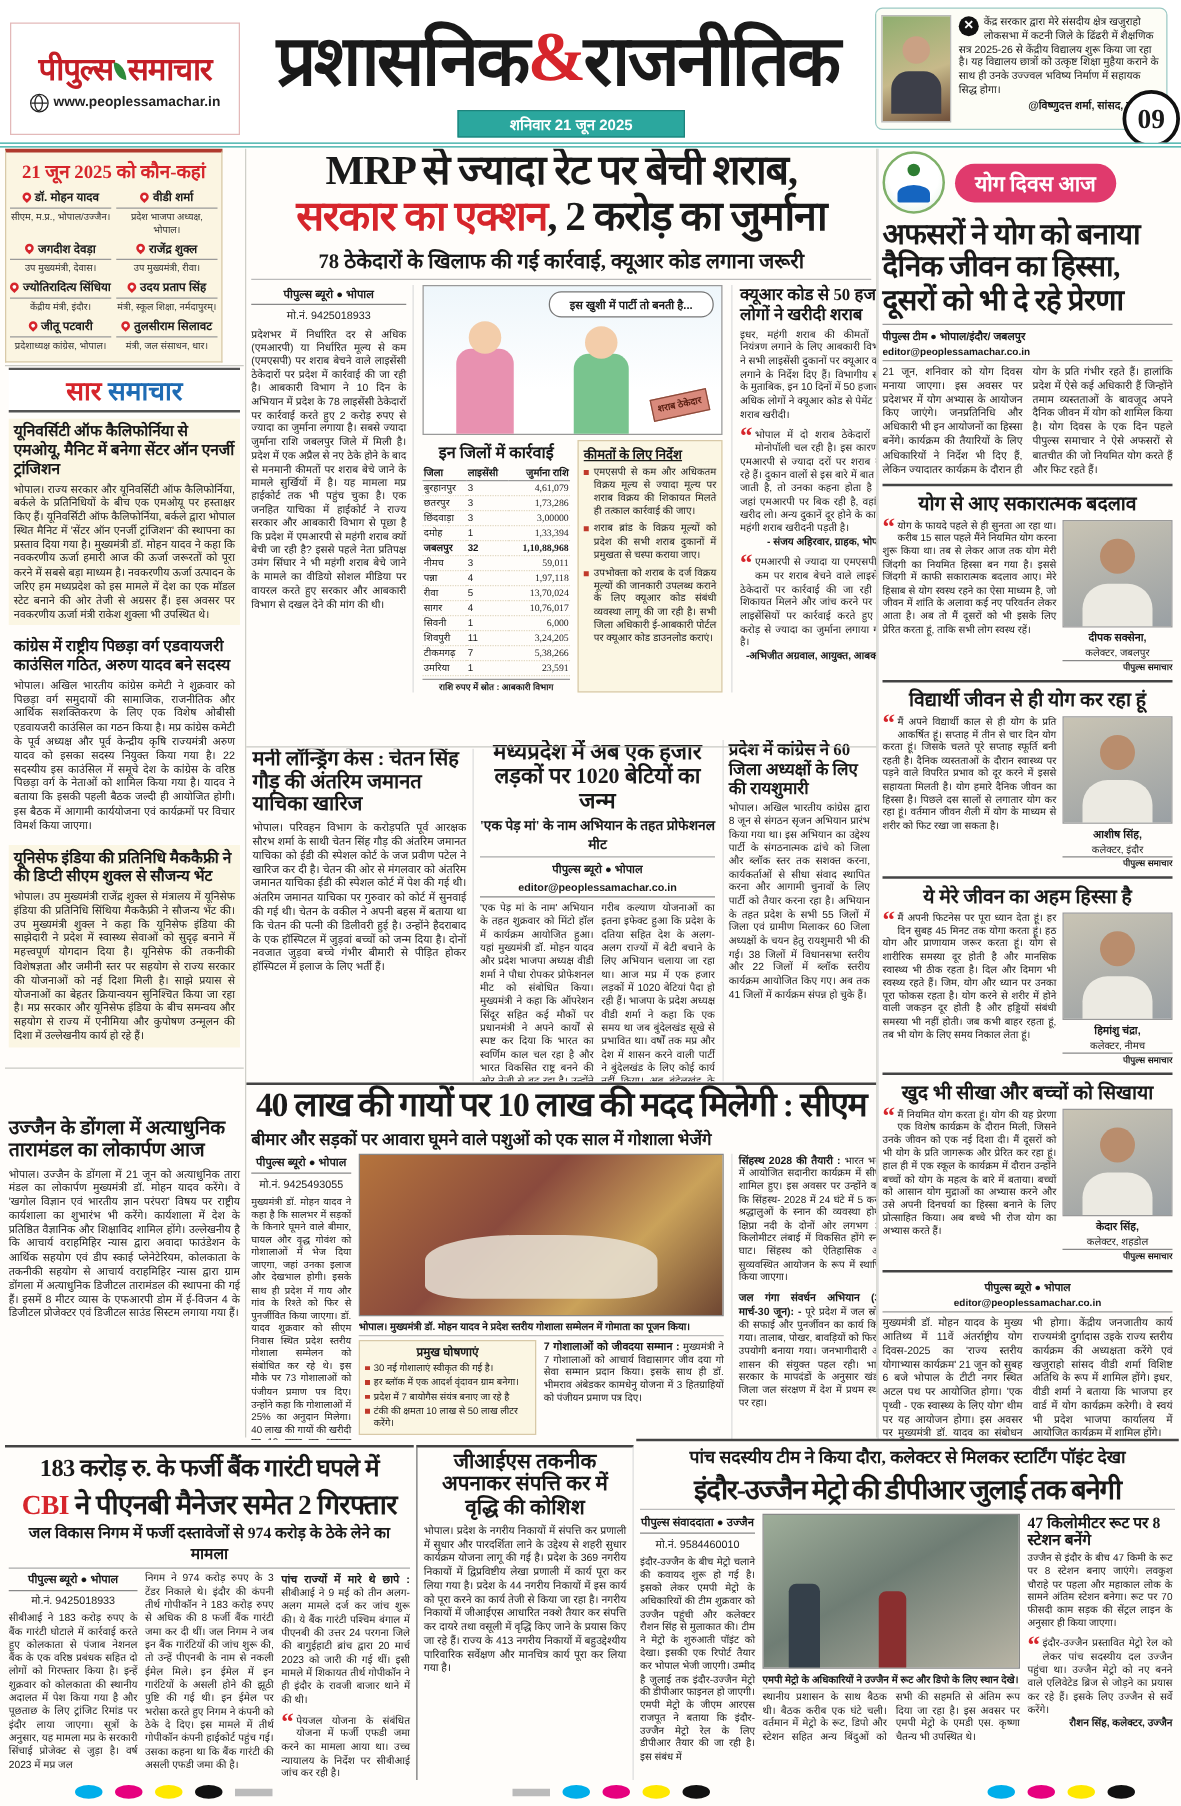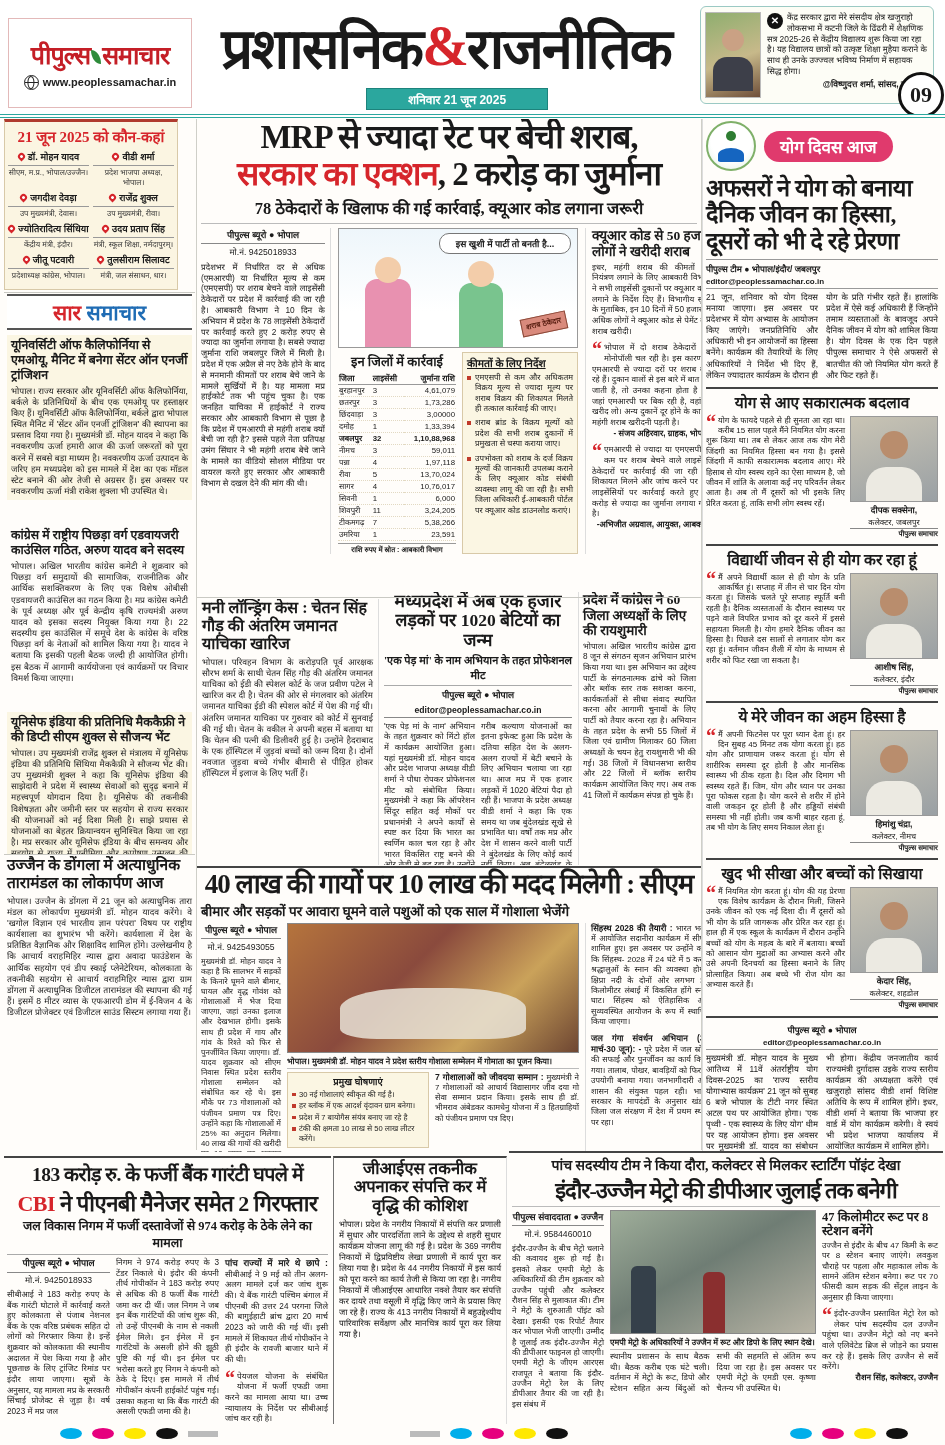--- a/index.html
+++ b/index.html
@@ -45,28 +45,28 @@
   .who-entry{text-align:center;}
   .who-name{font-weight:bold;font-size:9.4px;display:flex;align-items:center;justify-content:center;gap:3px;}
   .pin{display:inline-block;width:7px;height:7px;background:#d6252b;border-radius:50% 50% 50% 0;transform:rotate(-45deg);position:relative;flex:none;}
   .pin::after{content:"";position:absolute;left:2px;top:2px;width:3px;height:3px;border-radius:50%;background:#fff;}
   .who-role{font-size:7.6px;border-top:1px solid #999;margin-top:2px;padding-top:1px;color:#333;}
 
   
   #saar{left:4px;top:294px;width:191px;height:560px;padding:0 3px;box-sizing:border-box;}
   .saar-head{text-align:center;font-size:21px;font-weight:bold;font-family:"Liberation Serif",serif;
              border-top:2px solid #555;border-bottom:2px solid #555;padding:2px 0;margin-bottom:5px;background:#fff;}
-  .saar-item{margin-bottom:25px;padding:3px 4px;}
+  .saar-item{margin-bottom:7px;padding:3px 4px;}
   .saar-item.tint{background:#fbf6e3;}
   .brief-h{font-weight:bold;font-size:12.4px;line-height:1.2;margin-bottom:3px;font-family:"Liberation Serif",serif;}
   .body9{font-size:8.6px;line-height:1.3;}
 
   
   #tara{left:4px;top:856px;width:191px;height:296px;padding:0 3px;box-sizing:border-box;}
-  .tara-h{font-weight:bold;font-size:15.5px;line-height:1.15;font-family:"Liberation Serif",serif;margin-bottom:4px;}
+  .tara-h{font-weight:bold;font-size:15.5px;line-height:1.15;font-family:"Liberation Serif",serif;margin-bottom:4px;margin-top:38px;}
 
   
   #main{left:197px;top:119px;width:504px;height:478px;padding:0 4px;box-sizing:border-box;}
   .main-h1{font-weight:bold;font-size:33px;line-height:1.12;text-align:center;letter-spacing:-1px;font-family:"Liberation Serif",serif;}
   .main-sub{font-size:16.5px;font-weight:bold;text-align:center;margin-top:3px;border-bottom:1px solid #bbb;padding-bottom:4px;}
   .main-cols{display:flex;gap:7px;margin-top:4px;}
   .mcolA{width:124px;flex:none;border-right:1px solid #ddd;padding-right:5px;}
   .mcolB{width:240px;flex:none;}
   .mcolD{width:118px;flex:none;border-left:1px solid #ddd;padding-left:6px;}
   .byline{text-align:center;font-weight:bold;font-size:9px;border-bottom:1px solid #888;padding-bottom:2px;}
@@ -79,21 +79,21 @@
   .fig2{position:absolute;left:120px;bottom:-6px;width:44px;height:70px;background:#79c48e;border-radius:12px 12px 4px 4px;}
   .fig2::before{content:"";position:absolute;top:-22px;left:9px;width:26px;height:26px;background:#f3cdaa;border-radius:50%;}
   .briefcase{position:absolute;right:10px;bottom:14px;background:#d98a7c;border:1px solid #8a4a3a;color:#5a1f12;
              font-size:7.5px;font-weight:bold;padding:4px 4px;transform:rotate(-12deg);text-align:center;line-height:1.1;}
   .b-row{display:flex;gap:6px;margin-top:4px;}
   .liquor-table{width:118px;flex:none;}
   .lt-title{font-weight:bold;font-size:13px;text-align:center;font-family:"Liberation Serif",serif;margin-bottom:2px;}
   .lt{width:100%;border-collapse:collapse;font-size:7.8px;}
   .lt th{text-align:left;font-size:8px;border-bottom:1px solid #999;padding:0 1px 1px;}
   .lt td{padding:0.5px 1px;border-bottom:1px dotted #e2d9c2;}
-  .lt .num{text-align:right;}
+  .lt .num{text-align:right;font-family:Liberation Serif, serif;}
   .lt tr.hl td{font-weight:bold;}
   .lt-foot{font-size:7px;font-weight:bold;text-align:center;margin-top:2px;border-top:1px solid #999;padding-top:1px;}
   .directives{width:116px;flex:none;background:#fbf6e3;border:1px solid #d8c9a8;padding:3px 4px;box-sizing:border-box;}
   .dir-title{font-weight:bold;font-size:10.5px;text-align:left;text-decoration:underline;margin-bottom:3px;font-family:"Liberation Serif",serif;}
   .dir-item{font-size:8px;line-height:1.3;margin-bottom:4px;position:relative;padding-left:8px;text-align:justify;}
   .dir-item::before{content:"";position:absolute;left:0;top:3px;width:4px;height:4px;background:#c0392b;}
   .qr-h{font-weight:bold;font-size:13.5px;line-height:1.18;font-family:"Liberation Serif",serif;margin-bottom:3px;}
   .quote-blk{margin-top:6px;font-size:8.2px;line-height:1.3;text-align:justify;position:relative;}
   .qmark{color:#d6252b;font-size:20px;font-family:"Liberation Serif",serif;font-weight:bold;line-height:0.6;float:left;margin-right:2px;}
   .q-attr{font-weight:bold;text-align:right;}

